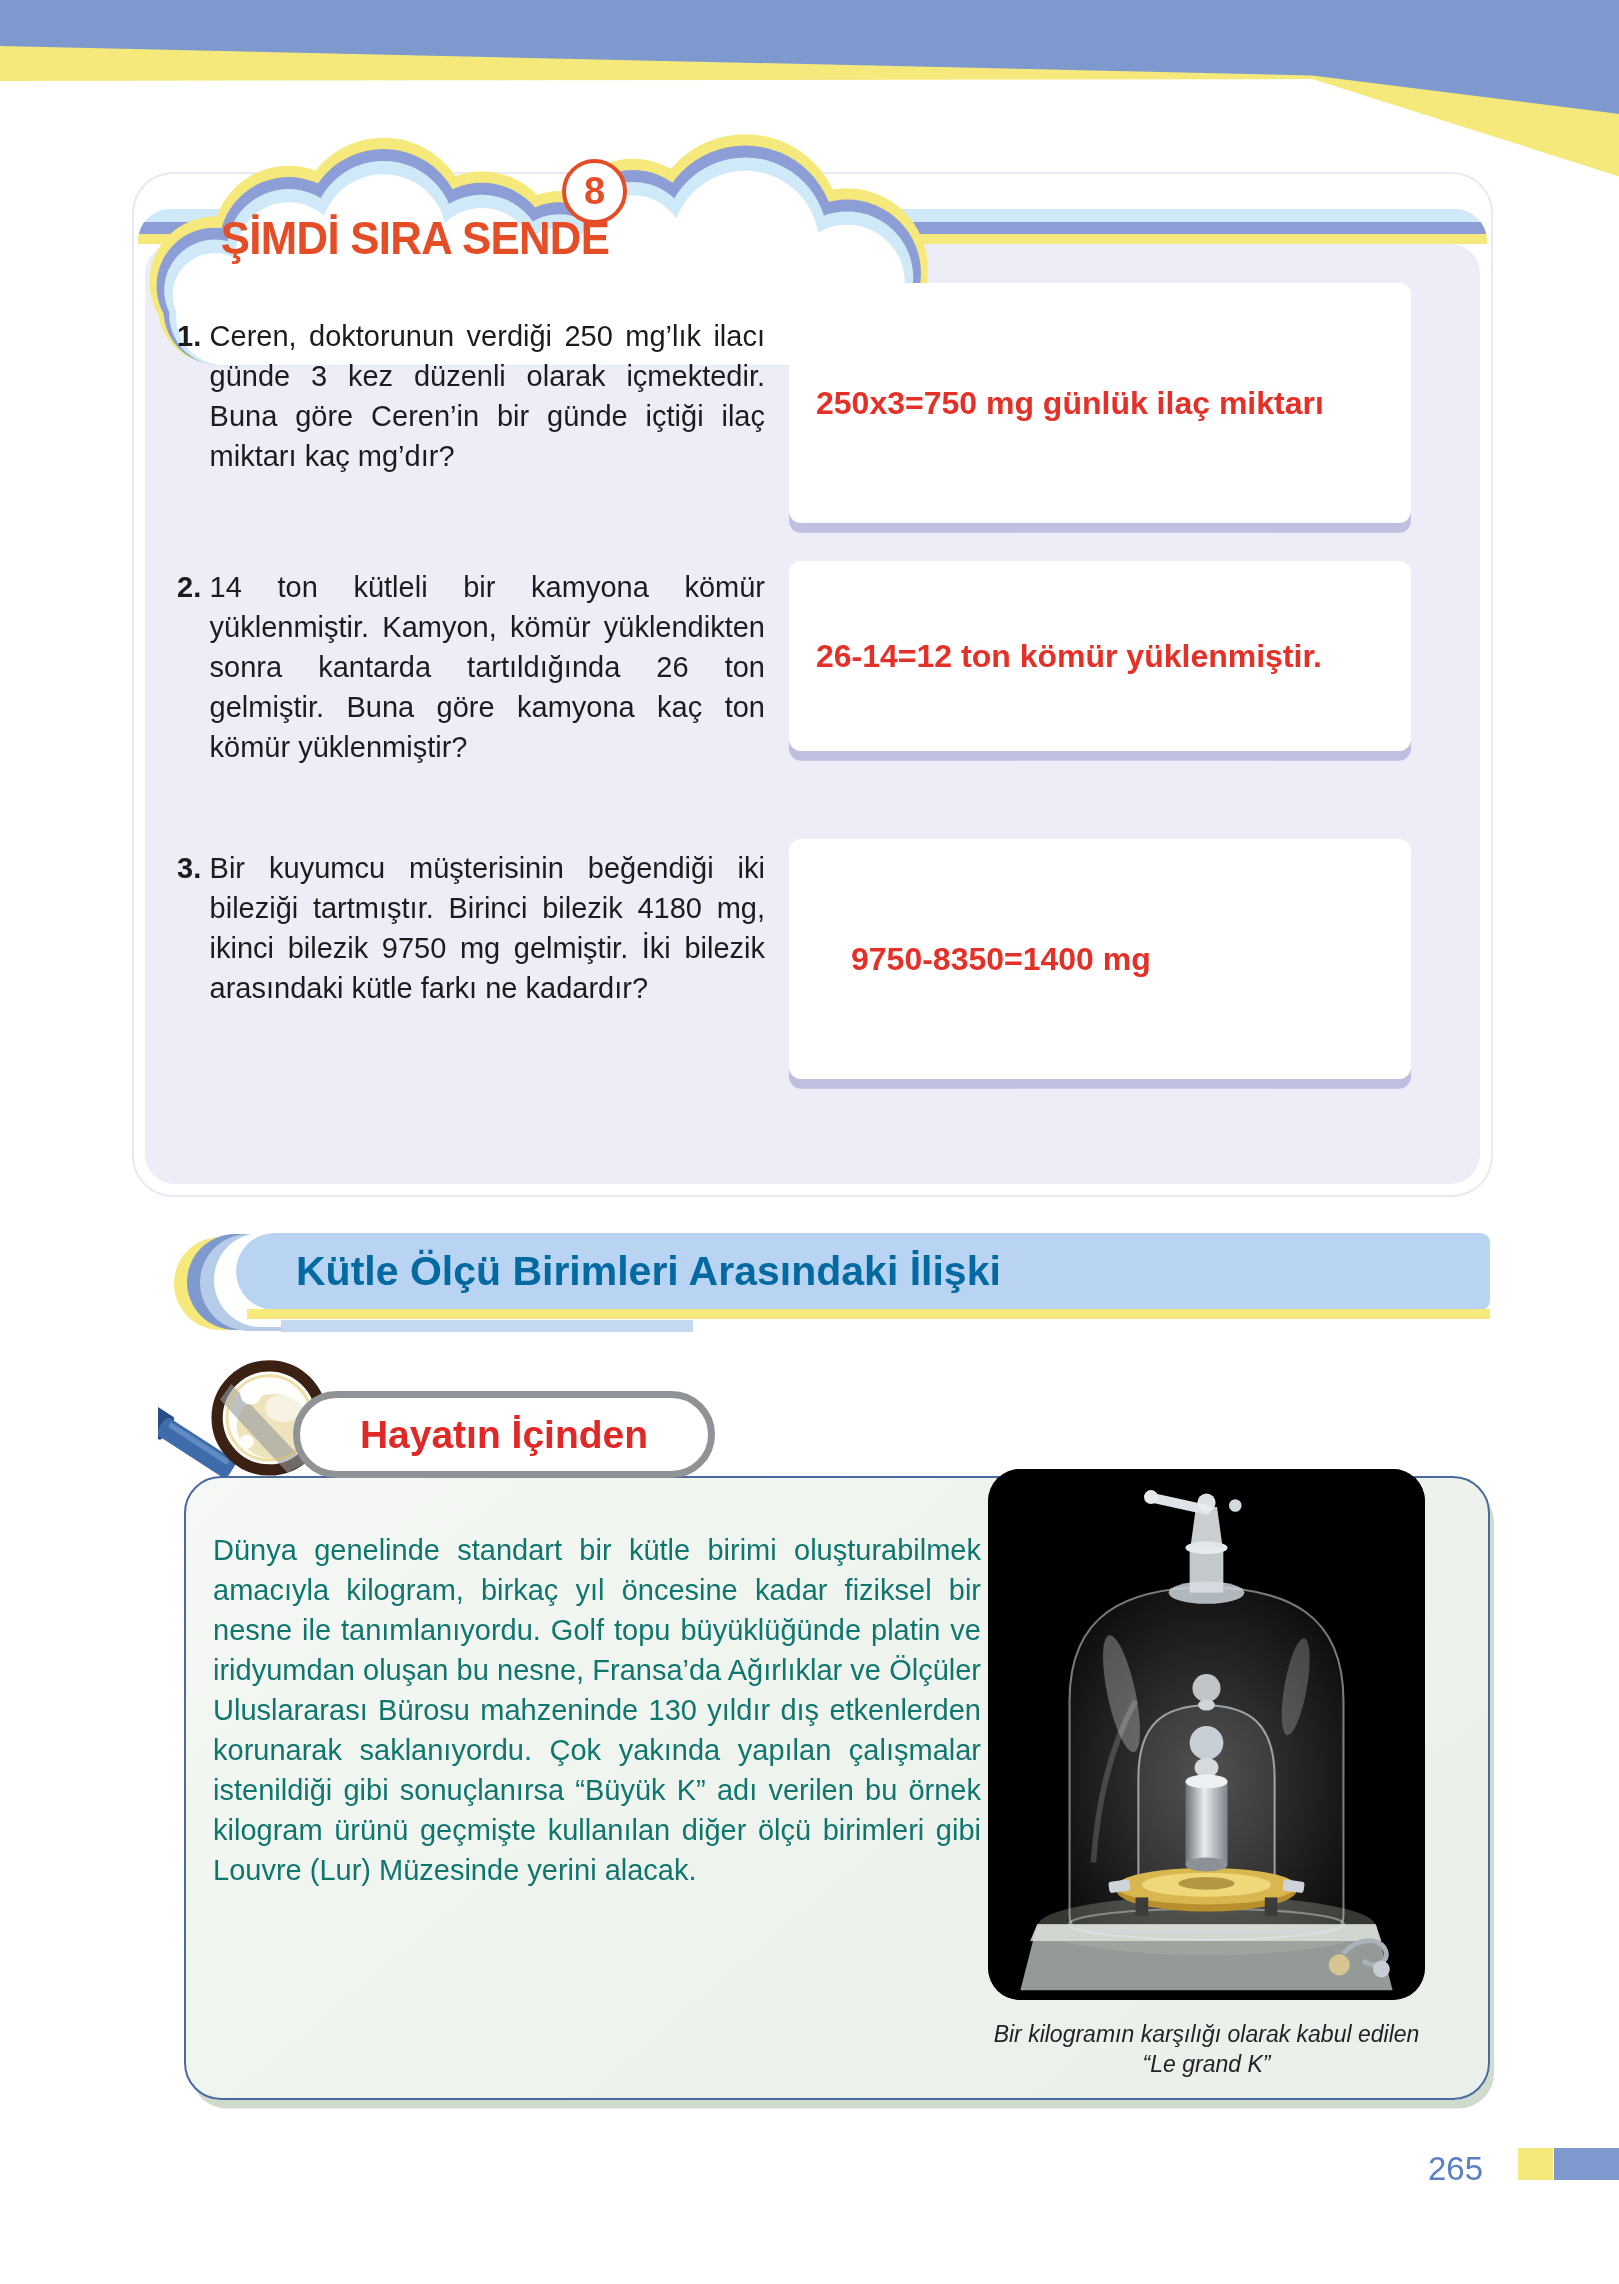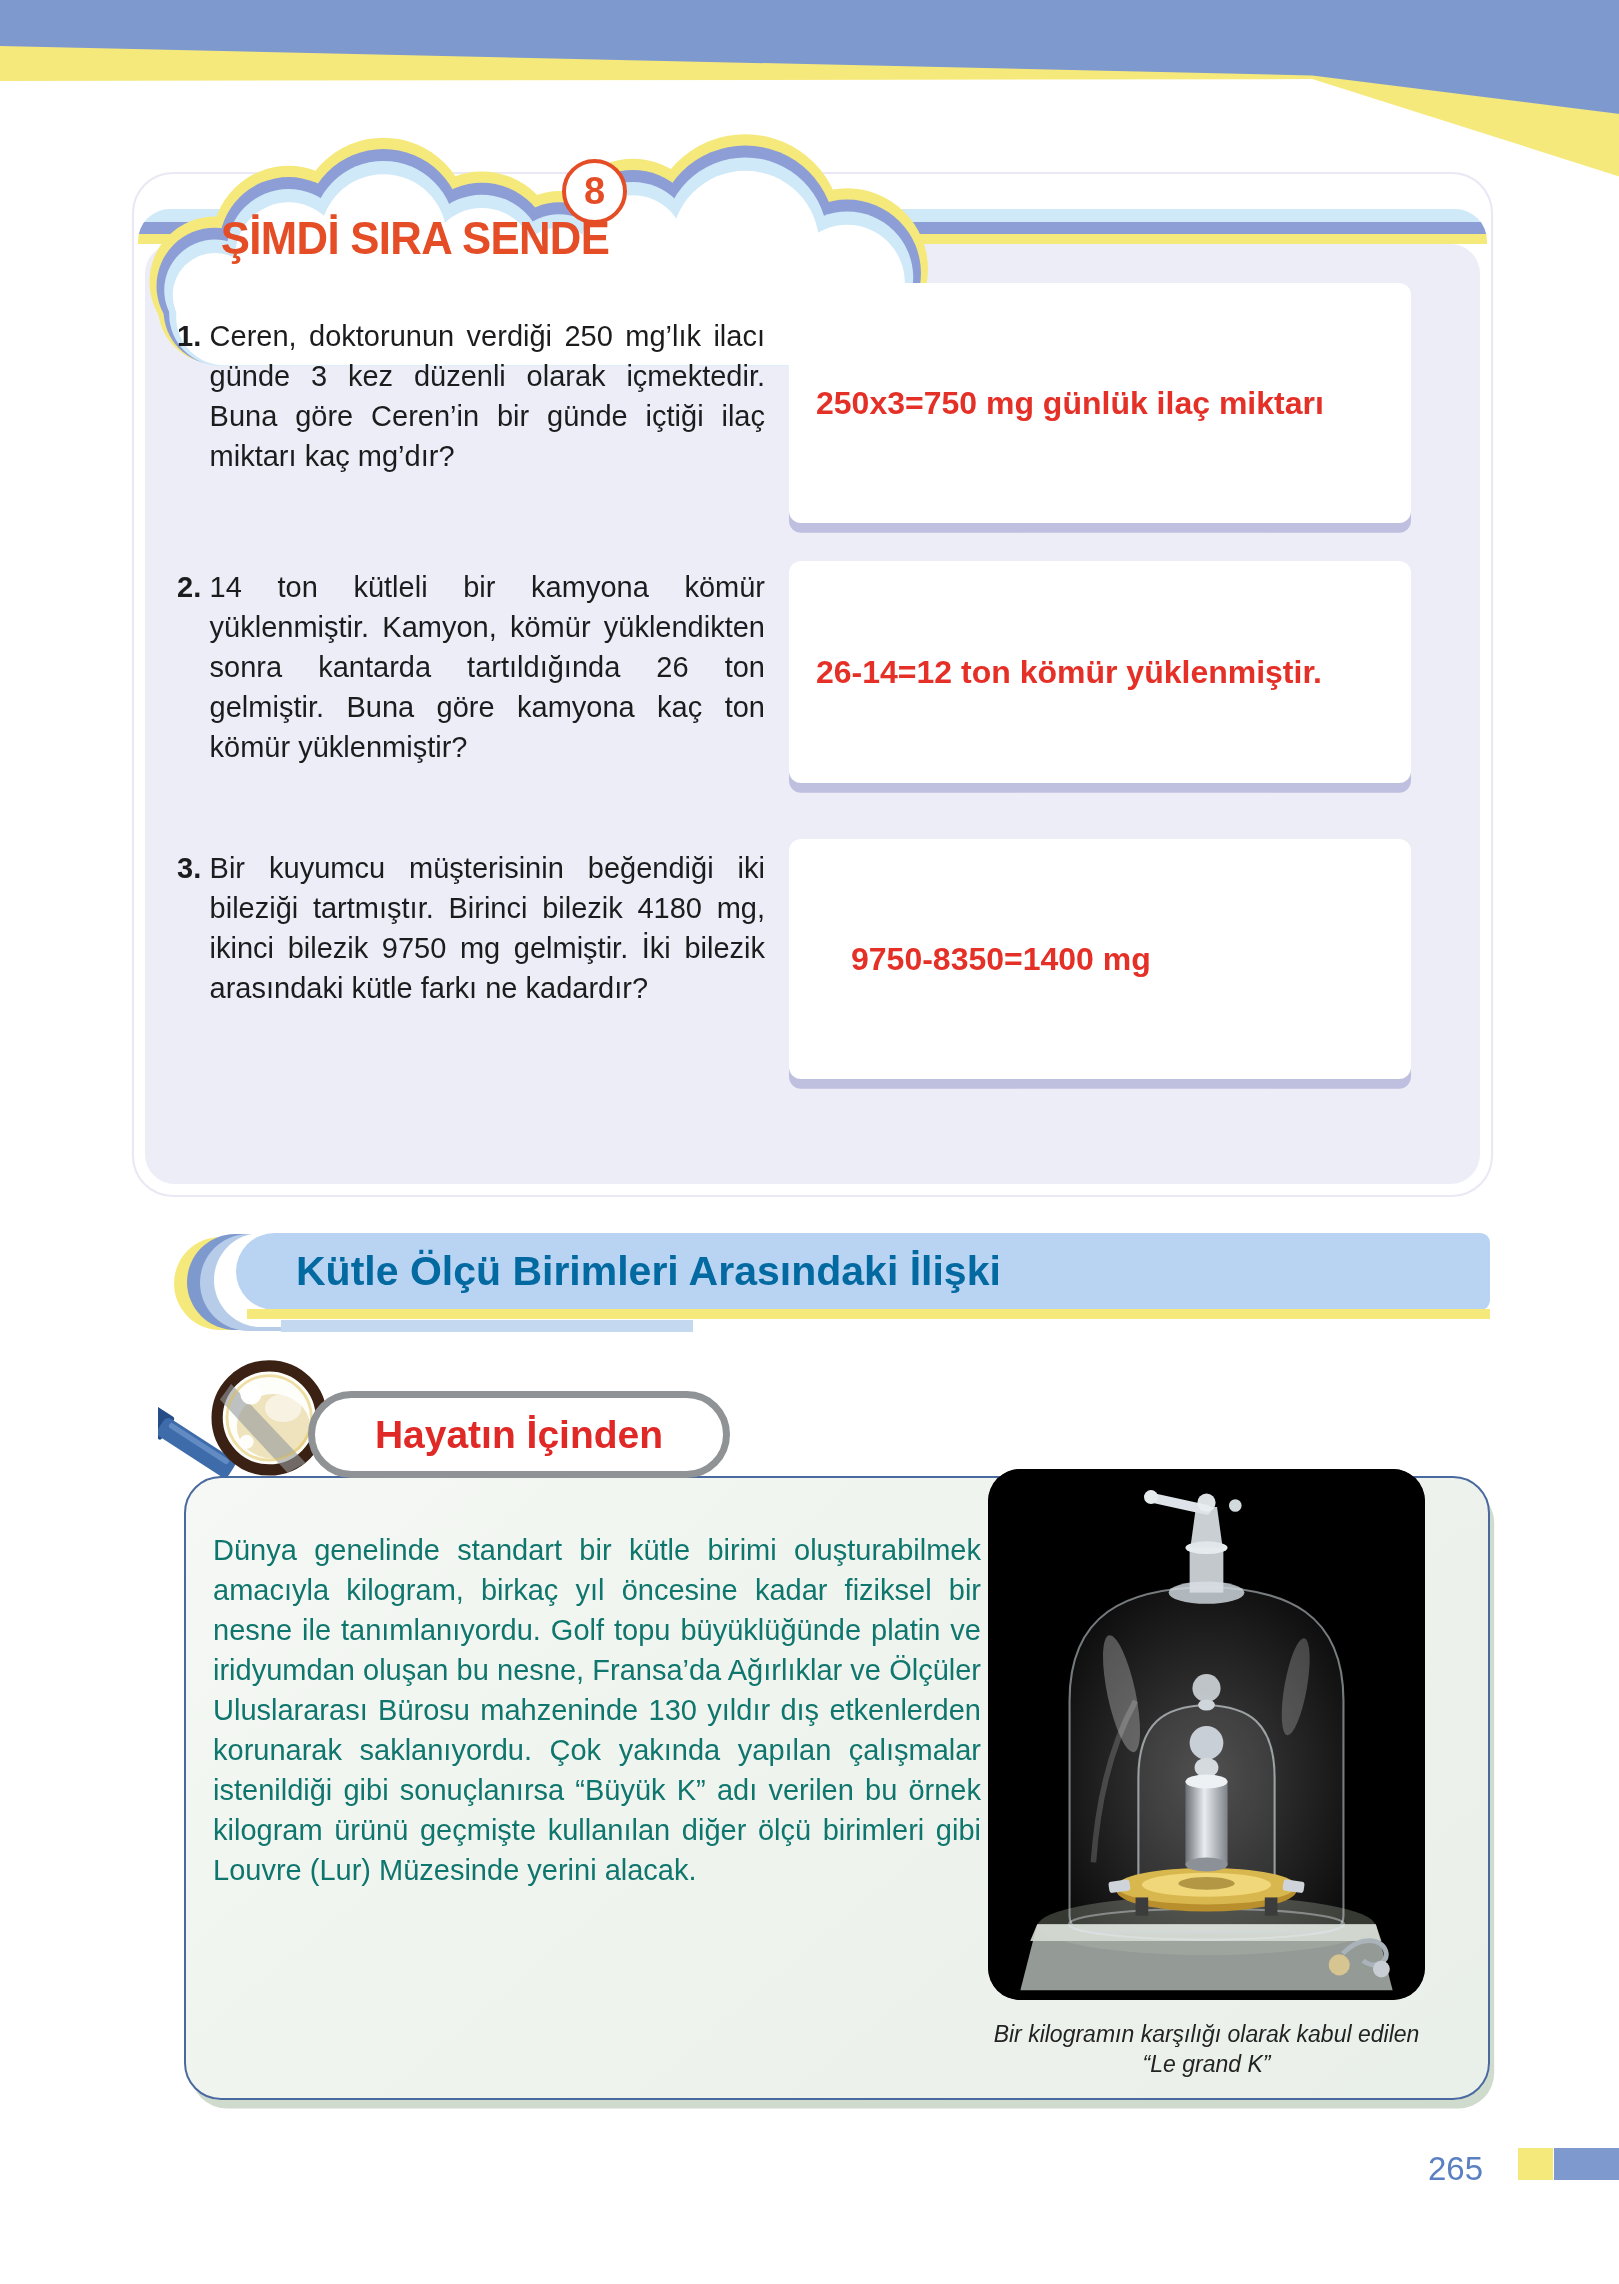--- a/index.html
+++ b/index.html
@@ -30,42 +30,42 @@
     color:#e44d26;font-size:38px;font-weight:700;}
 
   
   .problem{left:177px;width:588px;display:flex;gap:8.4px;color:#1c1c1e;}
   .p1{top:316px;} .p2{top:567px;} .p3{top:848px;}
   .pnum{font-weight:700;font-size:29px;line-height:40px;}
   .ptext{font-size:29px;line-height:40px;text-align:justify;margin:0;flex:1;}
 
   .ansbox{left:789px;width:622px;background:#ffffff;border-radius:12px;
     box-shadow:0 9.8px 0 #bfbfe0;display:flex;align-items:center;padding:0 27px;box-sizing:border-box;}
-  .a1{top:283px;height:240px;} .a2{top:561px;height:222px;} .a3{top:839px;height:240px;padding-left:62px;}
+  .a1{top:283px;height:240px;} .a2{top:561px;height:190px;} .a3{top:839px;height:240px;padding-left:62px;}
   .ans{color:#e53028;font-weight:700;font-size:32px;line-height:1.15;}
 
   
   .arc{position:absolute;border-radius:49px;}
   .arc-y{left:174px;top:1237px;width:148px;height:93px;background:#f6e97c;}
   .arc-p{left:187px;top:1234px;width:150px;height:96px;background:#7e99ce;}
   .arc-lb{left:200px;top:1234px;width:156px;height:97px;background:#b6cce9;}
   .arc-w{left:214px;top:1233px;width:162px;height:94px;background:#ffffff;}
   .sec-band{left:236px;top:1233px;width:1254px;height:77px;background:#b9d4f2;
     border-radius:39px 9.8px 9.8px 39px;display:flex;align-items:center;padding-left:60px;box-sizing:border-box;}
   .sec-band span{color:#0369a1;font-size:41px;font-weight:700;}
   .sec-underline{left:247px;top:1309px;width:1243px;height:9.8px;background:#f6e97c;}
   .sec-substrip{left:281px;top:1320px;width:412px;height:12px;background:#c4d8ef;}
 
   
   .lifebox{left:184px;top:1476px;width:1306px;height:624px;border-radius:37px;
     border:2.8px solid #49699f;box-sizing:border-box;
     background:linear-gradient(140deg,#f5f8f4 0%,#edf2ec 60%,#e9efe9 100%);
     box-shadow:5.6px 9.8px 0 -1.4px #cfdccd;}
   .magnifier{left:158px;top:1339px;width:190px;height:176px;}
-  .pill{left:308px;top:1391px;width:422px;height:87px;border-radius:44px;background:#ffffff;
+  .pill{left:293px;top:1391px;width:422px;height:87px;border-radius:44px;background:#ffffff;
     border:7px solid #8f9396;box-sizing:border-box;display:flex;align-items:center;justify-content:center;}
   .pill span{color:#e02826;font-size:39px;font-weight:700;}
   .para{left:213px;top:1530px;width:768px;margin:0;font-size:29px;line-height:40px;
     text-align:justify;color:#0f766e;}
   .photo{left:988px;top:1469px;width:437px;height:531px;border-radius:32px;overflow:hidden;background:#0a0a0a;}
   .caption{left:988px;top:2019px;width:437px;margin:0;text-align:center;font-style:italic;
     font-size:23px;line-height:1.32;color:#222222;}
 
   
   .pageno{left:1378px;top:2150px;width:105px;text-align:right;color:#5b80c2;font-size:33px;font-weight:400;}

